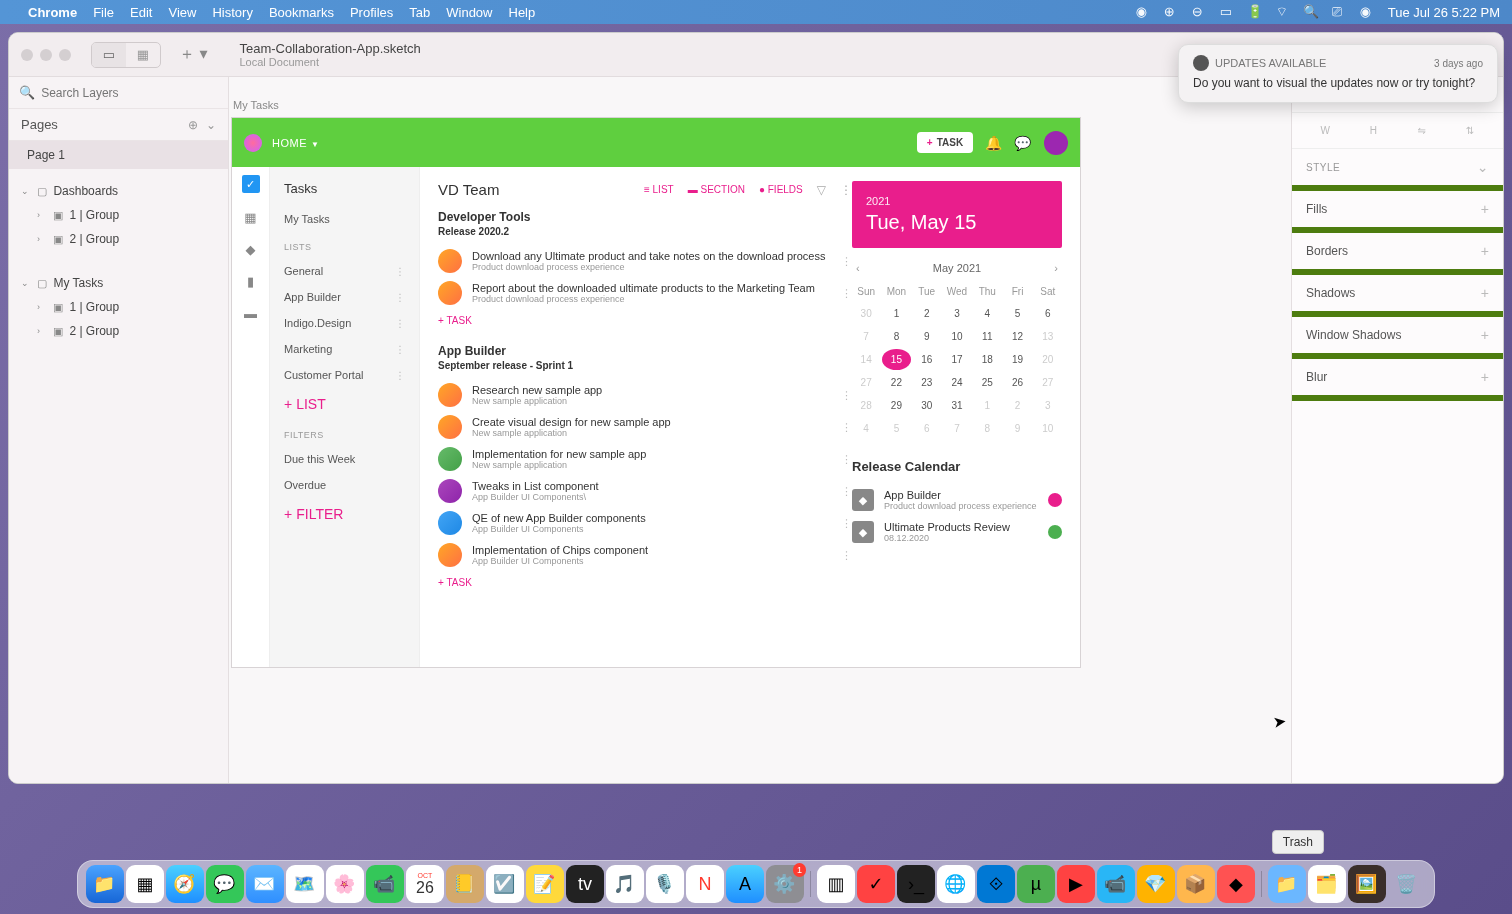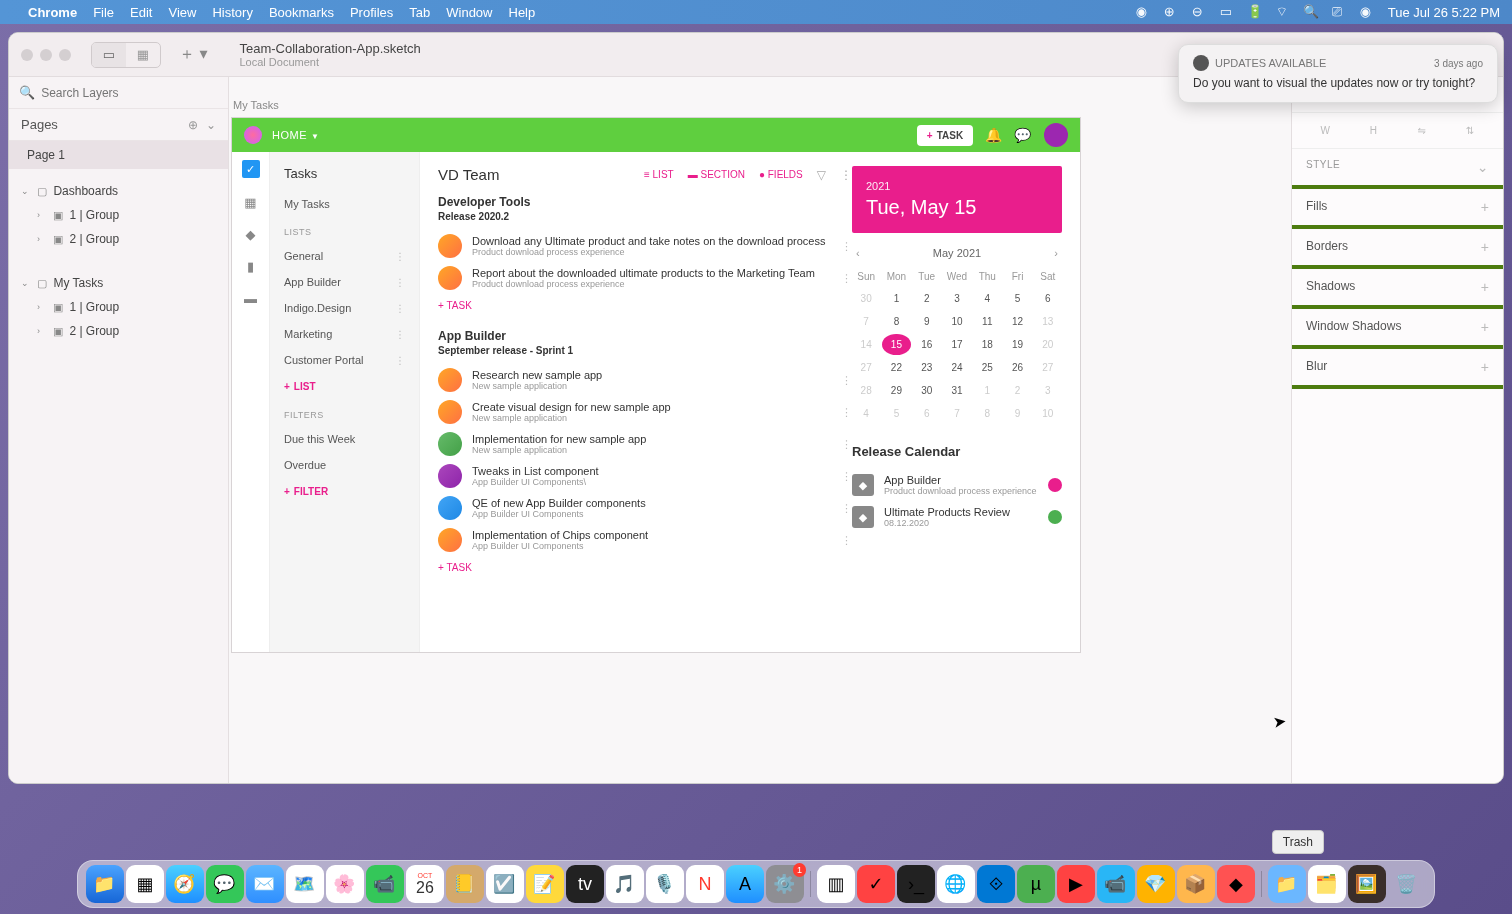--- a/index.html
+++ b/index.html
@@ -31,39 +31,39 @@
 .page-item{padding:7px 18px;background:#e9e1e5;font-size:12px;color:#444}
 .layer-tree{padding:10px 0;font-size:12px;color:#444}
 .tree-item{padding:5px 12px;display:flex;align-items:center;gap:6px}
 .tree-item.lvl1{padding-left:28px}
 .tree-item .chev{color:#888;font-size:9px;width:10px}
 .tree-item .ficon{color:#888;font-size:11px}
 .spacer{height:20px}
 .canvas{flex:1;background:#f9f7f8;padding:22px 0 0 0;overflow:auto}
 .artboard-label{font-size:11px;color:#888;padding:0 0 6px 4px}
 .artboard{width:850px;background:#fff;border:1px solid #d8d3d5;margin-left:2px}
-.gh{height:34px;background:#5fcf3f;display:flex;align-items:center;padding:0 12px;gap:10px}
+.gh{height:49px;background:#5fcf3f;display:flex;align-items:center;padding:0 12px;gap:10px}
 .gh .logo{width:18px;height:18px;border-radius:50%;background:radial-gradient(circle,#ff6b9d,#c861ff)}
 .gh .home{color:#fff;font-size:11px;font-weight:500;letter-spacing:.5px}
 .gh .home .dd{font-size:8px;margin-left:4px}
 .gh-right{margin-left:auto;display:flex;align-items:center;gap:12px}
 .gh .btn-task{background:#fff;border-radius:4px;padding:5px 10px;font-size:10px;font-weight:600;color:#444;display:flex;align-items:center;gap:4px}
 .gh .btn-task .pl{color:#e91e8c}
 .gh .gicon{color:#fff;font-size:14px}
 .gh .avatar{width:24px;height:24px;border-radius:50%;background:#9c27b0}
 .ab-body{display:flex;min-height:500px}
 .icon-rail{width:38px;background:#fff;border-right:1px solid #eee;display:flex;flex-direction:column;align-items:center;padding-top:8px;gap:16px}
 .icon-rail span{width:16px;height:16px;color:#888;font-size:13px;display:flex;align-items:center;justify-content:center}
 .icon-rail span.sel{background:#2196f3;color:#fff;border-radius:2px;width:18px;height:18px;font-size:11px}
 .tasks-panel{width:150px;background:#f5f5f5;border-right:1px solid #eee;padding:14px 0}
 .tasks-panel h3{font-size:13px;font-weight:400;padding:0 14px 10px;color:#333}
 .tp-item{padding:7px 14px;font-size:11px;color:#555;display:flex;align-items:center;justify-content:space-between}
 .tp-label{font-size:9px;color:#999;padding:10px 14px 6px;letter-spacing:.5px}
 .tp-item .dots{color:#bbb;font-size:10px}
-.tp-add{padding:8px 14px;font-size:10px;color:#e91e8c;font-weight:700}
+.tp-add{padding:8px 14px;font-size:14px;color:#e91e8c;font-weight:400}
 .tp-add .pl{margin-right:4px}
 .main-col{flex:1;padding:14px 18px;display:flex;}
 .tasks-list{flex:1}
 .tl-hdr{display:flex;align-items:center;margin-bottom:12px}
 .tl-hdr h2{font-size:15px;color:#333;font-weight:500}
 .tl-views{margin-left:auto;display:flex;gap:14px;font-size:10px;align-items:center}
 .tl-views .v{color:#e91e8c;font-weight:500}
 .tl-views .vicon{color:#aaa;font-size:12px}
 .sec-title{font-size:12px;font-weight:600;color:#333;margin-top:6px}
 .sec-sub{font-size:10px;font-weight:600;color:#333;margin:2px 0 8px}
@@ -94,21 +94,21 @@
 .rel-item .ric{width:22px;height:22px;background:#888;border-radius:3px;display:flex;align-items:center;justify-content:center;color:#fff;font-size:11px}
 .rel-item .rt{flex:1}
 .rel-item .rtt{font-size:11px;color:#333}
 .rel-item .rts{font-size:9px;color:#999}
 .rel-item .rst{width:14px;height:14px;border-radius:50%}
 .rel-item .rst.ok{background:#e91e8c}
 .rel-item .rst.warn{background:#4caf50}
 .right-panel{width:212px;background:#fdfbfc;border-left:1px solid #e4dee0;padding:0}
 .rp-coords{padding:12px 14px;border-bottom:1px solid #eee;display:flex;gap:10px;flex-wrap:wrap;font-size:10px;color:#bbb}
 .rp-coords span{flex:1;text-align:center}
-.rp-sec{padding:10px 14px;border-bottom:4px solid #4d7c0f;display:flex;justify-content:space-between;font-size:12px;color:#555}
+.rp-sec{padding:10px 14px;border-bottom:6px solid #4d7c0f;display:flex;justify-content:space-between;align-items:center;font-size:12px;color:#555}
 .rp-sec .rpl{font-weight:400}
 .rp-sec .rpa{color:#bbb;font-size:14px}
 .rp-sec.hdr{font-size:10px;color:#999;letter-spacing:.5px}
 .notification{position:absolute;top:44px;right:14px;width:320px;background:#f4f2f3;border-radius:10px;padding:10px 14px;box-shadow:0 4px 18px rgba(0,0,0,.2);border:1px solid #ddd}
 .notif-hdr{display:flex;align-items:center;gap:6px;font-size:11px;color:#777;margin-bottom:4px}
 .notif-hdr .nicon{width:16px;height:16px;background:#555;border-radius:50%}
 .notif-hdr .ntime{margin-left:auto;font-size:10px}
 .notif-body{font-size:12px;color:#333;line-height:1.4}
 .dock{position:absolute;bottom:6px;left:50%;transform:translateX(-50%);background:rgba(240,240,245,.55);border-radius:16px;padding:4px 8px;display:flex;gap:2px;backdrop-filter:blur(8px);border:1px solid rgba(255,255,255,.4)}
 .dock .di{width:38px;height:38px;border-radius:9px;display:flex;align-items:center;justify-content:center;font-size:18px;position:relative}

